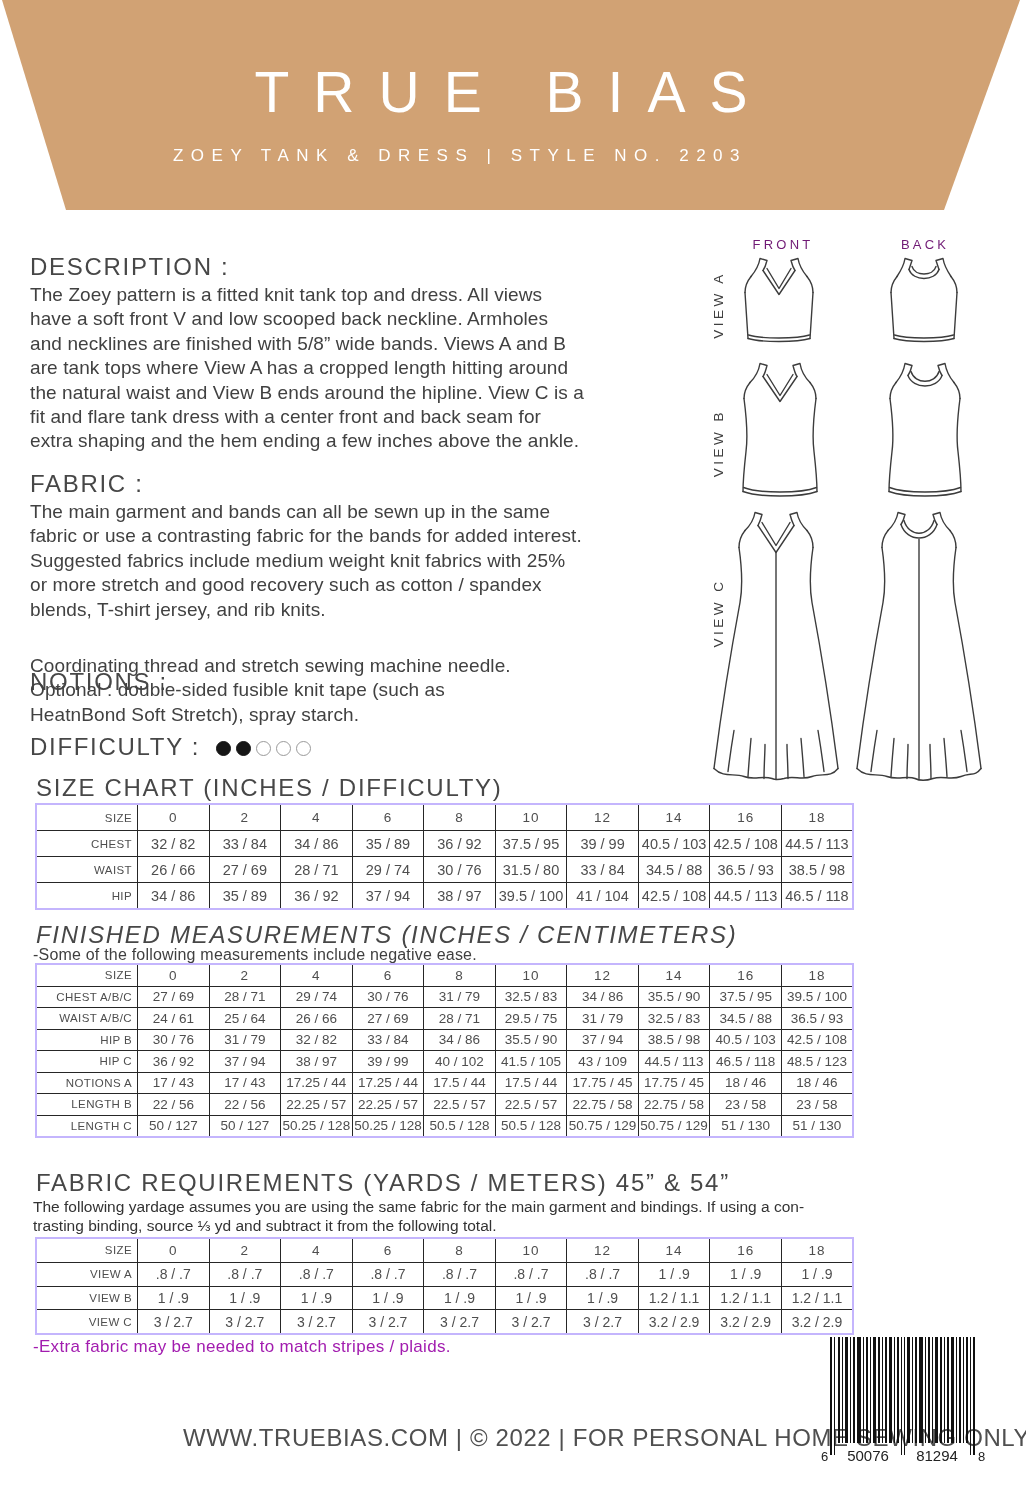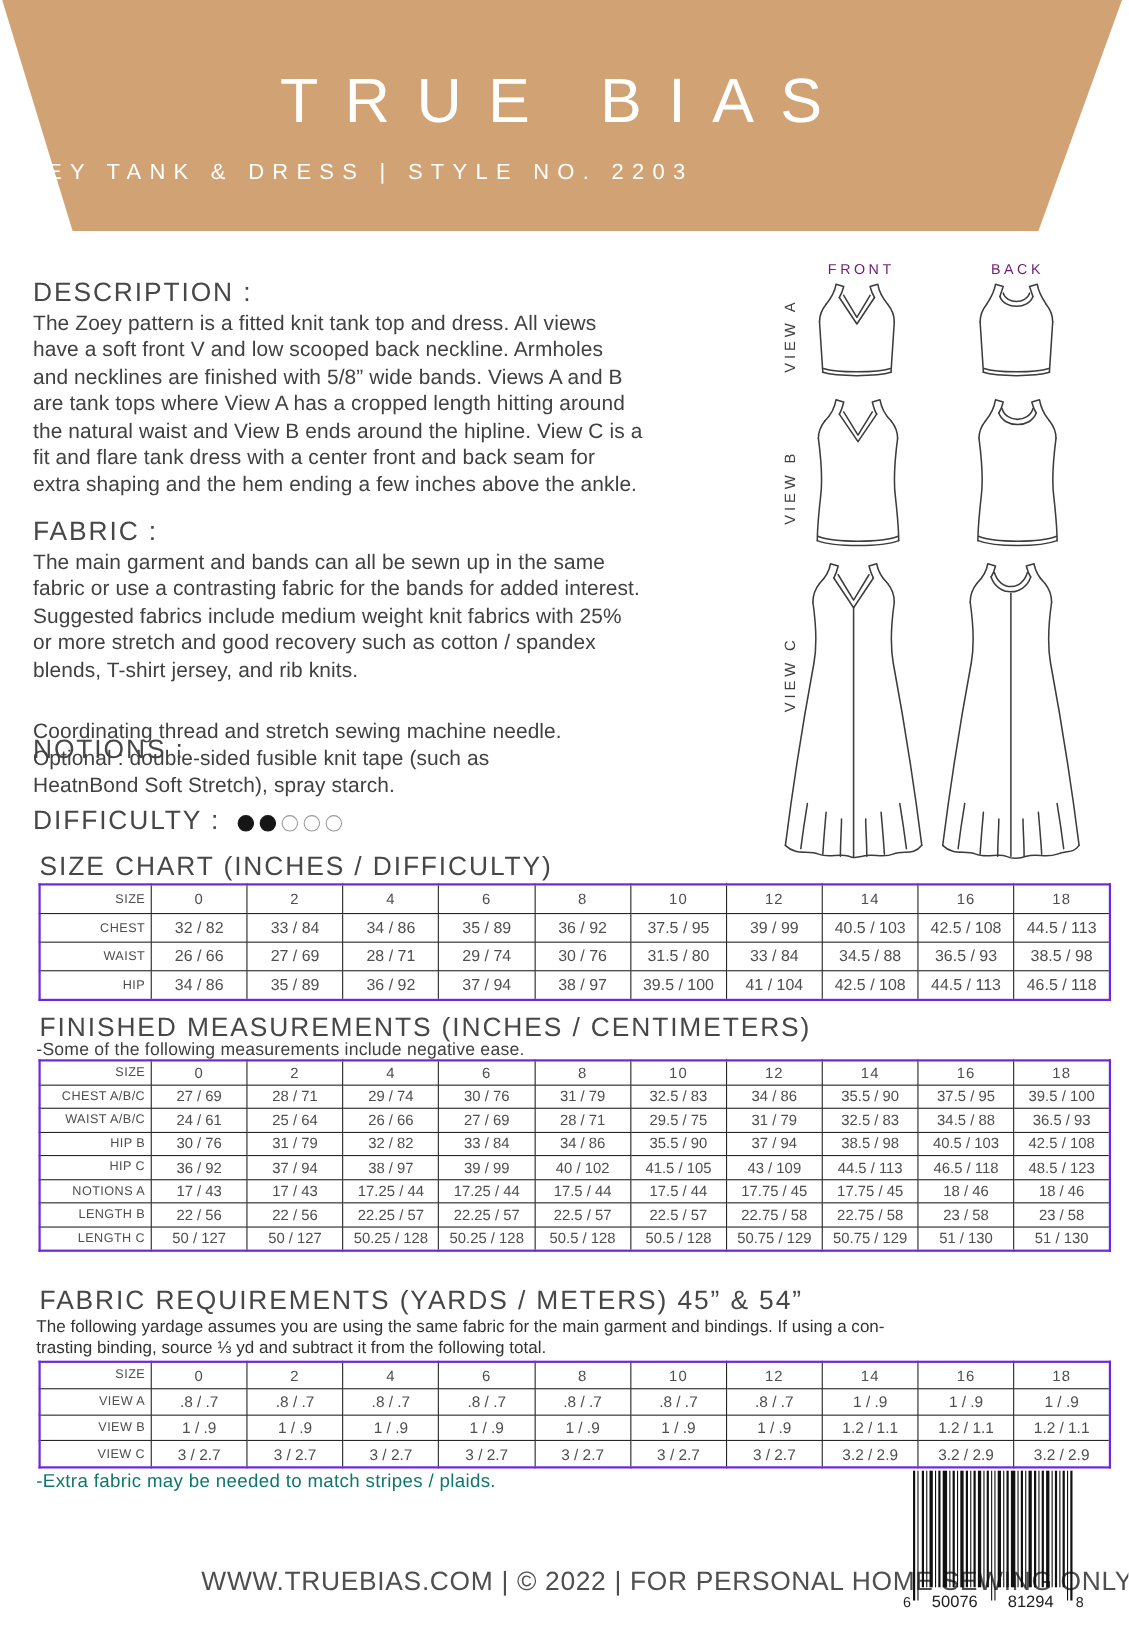--- a/index.html
+++ b/index.html
@@ -3,43 +3,43 @@
 <meta charset="utf-8">
 <style>
   html,body{margin:0;padding:0;background:#ffffff;}
   .page{position:relative;width:1026px;height:1500px;background:#ffffff;overflow:hidden;
         font-family:"Liberation Sans",sans-serif;}
   .abs{position:absolute;}
 
   
   .brand{top:62px;left:0;width:1026px;text-align:center;color:#ffffff;
          font-size:57px;font-weight:200;letter-spacing:24px;line-height:60px;}
-  .subtitle{top:146px;left:0;width:920px;color:#ffffff;
-            font-size:20px;font-weight:300;letter-spacing:7.5px;}
+  .subtitle{top:146px;left:0;width:920px;text-align:center;color:#ffffff;
+            font-size:17px;font-weight:300;letter-spacing:7.5px;}
 
   
   .h1{font-size:24px;font-weight:400;letter-spacing:1.7px;color:#474747;line-height:28px;white-space:nowrap;}
   .body-t{font-size:19px;line-height:24.4px;color:#414141;white-space:pre-line;letter-spacing:0.1px;}
   .note-t{font-size:16px;color:#3f3f3f;letter-spacing:0.2px;}
   .frnote{font-size:15.5px;line-height:18.5px;color:#333333;font-weight:500;white-space:pre-line;}
-  .xnote{font-size:17px;color:#0f766e;letter-spacing:0.3px;}
+  .xnote{font-size:17px;color:#a21caf;letter-spacing:0.3px;}
 
   
   .collabel{font-size:13px;letter-spacing:3.2px;color:#701a75;text-align:center;width:110px;}
   .vlabel{width:140px;height:16px;text-align:center;font-size:13.5px;letter-spacing:3.5px;
           color:#3f3f3f;transform:rotate(-90deg);}
 
   
   .diff-row{display:flex;align-items:center;gap:6px;}
   .dots{display:flex;gap:5px;margin-left:10px;margin-top:3px;}
   .dot{width:15px;height:15px;border-radius:50%;border:1.6px solid #9a9a9a;box-sizing:border-box;background:#fff;}
   .dot.filled{background:#161616;border-color:#161616;}
 
   
-  table.tbl{border-collapse:collapse;table-layout:fixed;width:975px;border:2px solid #6d28d9;}
+  table.tbl{border-collapse:collapse;table-layout:fixed;width:819px;border:2px solid #c4b5fd;}
   table.tbl td{border:1.3px solid #262626;text-align:center;color:#4e4e4e;padding:0;overflow:hidden;white-space:nowrap;}
   table.tbl td.lbl{width:95px;text-align:right;padding-right:5px;font-size:11.5px;letter-spacing:0.4px;color:#4e4e4e;}
   table.tbl td.hd{font-size:13.5px;letter-spacing:1px;}
   table.sc td{height:25px;font-size:14.5px;}
   table.fm td{height:20.5px;font-size:13.5px;}
   table.fr td{height:22.8px;font-size:14px;}
 
   
   .footer-t{font-size:24px;letter-spacing:0.6px;color:#4f4f4f;white-space:nowrap;}
   .bc-digit{font-family:"Liberation Sans",sans-serif;}
@@ -207,21 +207,21 @@
           <td>38 / 97</td>
           <td>39.5 / 100</td>
           <td>41 / 104</td>
           <td>42.5 / 108</td>
           <td>44.5 / 113</td>
           <td>46.5 / 118</td>
         </tr>
       </tbody>
     </table>
 
-  <div class="abs h1" style="top:921px;left:36px;">FINISHED MEASUREMENTS (INCHES / CENTIMETERS)</div>
+  <div class="abs h1" style="top:921px;left:36px;font-style:italic;">FINISHED MEASUREMENTS (INCHES / CENTIMETERS)</div>
   <div class="abs note-t" style="top:946px;left:33px;">-Some of the following measurements include negative ease.</div>
   <table class="abs tbl fm" style="top:963px;left:35px;">
       <tbody>
         <tr>
           <td class="lbl">SIZE</td>
           <td class="hd">0</td>
           <td class="hd">2</td>
           <td class="hd">4</td>
           <td class="hd">6</td>
           <td class="hd">8</td>

